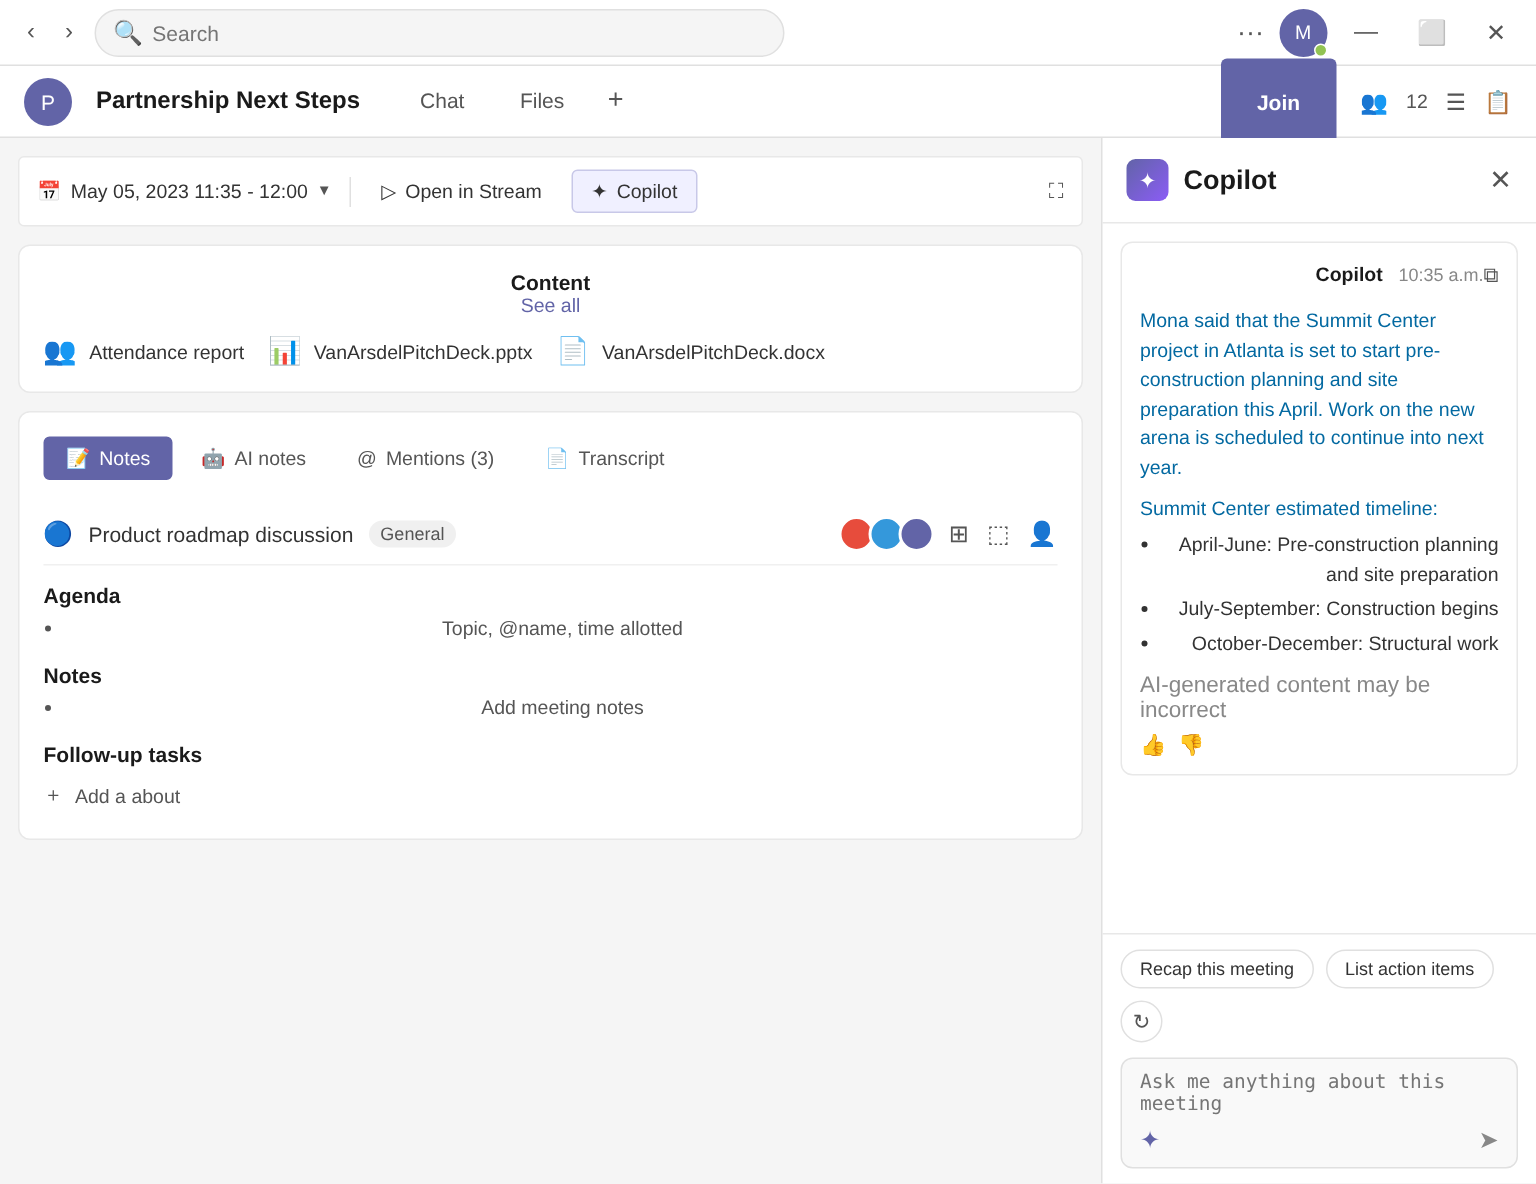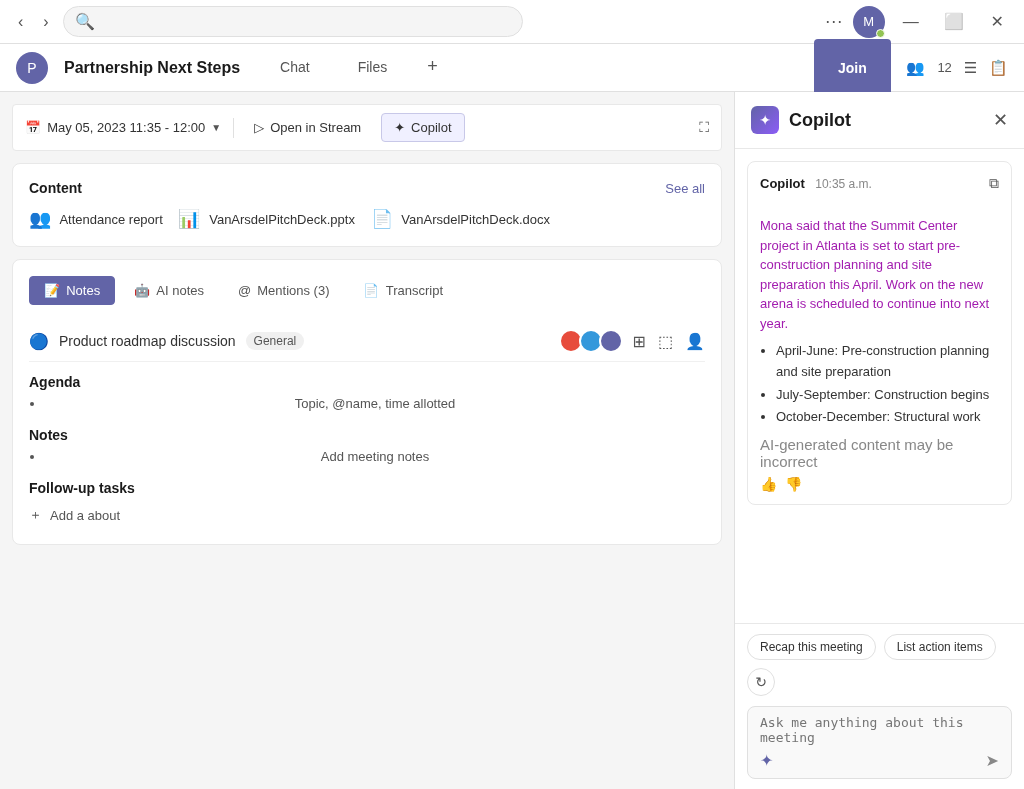--- a/index.html
+++ b/index.html
@@ -24,21 +24,21 @@
     .title-bar-btn { background: none; border: none; cursor: pointer; color: #555; font-size: 16px; padding: 4px 8px; }
 
     
     .channel-header {
       display: flex; align-items: center; background: #fff;
       padding: 0 16px; height: 48px; border-bottom: 1px solid #e0e0e0;
       gap: 16px;
     }
     .channel-icon { width: 32px; height: 32px; background: #6264a7; border-radius: 50%; display: flex; align-items: center; justify-content: center; color: #fff; font-size: 14px; }
     .channel-name { font-size: 16px; font-weight: 600; color: #1a1a1a; }
-    .channel-tabs { display: flex; gap: 16px; margin-left: 8px; }
+    .channel-tabs { display: flex; gap: 5px; margin-left: 8px; }
     .tab { padding: 0 16px; height: 48px; display: flex; align-items: center; font-size: 14px; color: #555; cursor: pointer; border-bottom: 2px solid transparent; text-decoration: none; }
     .tab.active { color: #6264a7; border-bottom: 2px solid #6264a7; font-weight: 500; }
     .tab-add { font-size: 18px; color: #555; padding: 0 8px; cursor: pointer; }
     .join-btn { margin-left: auto; background: #6264a7; color: #fff; border: none; border-radius: 4px; padding: 21px 24px; font-size: 14px; font-weight: 600; cursor: pointer; }
     .header-icons { display: flex; align-items: center; gap: 12px; color: #555; font-size: 15px; }
     .header-icon-btn { background: none; border: none; cursor: pointer; color: #555; font-size: 15px; }
 
     
     .main-layout { display: flex; height: calc(789px - 44px - 48px); }
 
@@ -53,21 +53,21 @@
     }
     .date-picker { display: flex; align-items: center; gap: 6px; font-size: 13px; color: #333; cursor: pointer; }
     .chevron-down { font-size: 10px; color: #555; }
     .toolbar-divider { width: 1px; height: 20px; background: #e0e0e0; }
     .open-in-stream-btn { display: flex; align-items: center; gap: 6px; background: none; border: none; cursor: pointer; font-size: 13px; color: #333; padding: 4px 8px; border-radius: 4px; }
     .copilot-btn { display: flex; align-items: center; gap: 6px; background: #f0f0ff; border: 1px solid #c8c8e8; border-radius: 4px; cursor: pointer; font-size: 13px; color: #333; padding: 6px 12px; }
     .expand-btn { margin-left: auto; background: none; border: none; cursor: pointer; color: #555; font-size: 14px; }
 
     
     .content-card { background: #fff; border-radius: 8px; border: 1px solid #e8e8e8; padding: 16px; margin-bottom: 12px; }
-    .content-header { display: flex; align-items: center; justify-content: space-between; margin-bottom: 12px; }
+    .content-header { display: flex; align-items: center; justify-content: space-between; margin-bottom: 12px; flex-direction: column; }
     .content-title { font-size: 14px; font-weight: 600; color: #1a1a1a; }
     .see-all { font-size: 13px; color: #6264a7; cursor: pointer; text-decoration: none; }
     .content-files { display: flex; gap: 16px; flex-wrap: wrap; }
     .file-item { display: flex; align-items: center; gap: 8px; font-size: 13px; color: #333; cursor: pointer; }
     .file-icon-attendance { color: #6264a7; font-size: 18px; }
     .file-icon-pptx { color: #c43e1c; font-size: 18px; }
     .file-icon-docx { color: #185abd; font-size: 18px; }
 
     
     .notes-card { background: #fff; border-radius: 8px; border: 1px solid #e8e8e8; padding: 16px; }
@@ -94,27 +94,27 @@
     .copilot-header { display: flex; align-items: center; padding: 14px 16px; border-bottom: 1px solid #e8e8e8; gap: 10px; }
     .copilot-logo { width: 28px; height: 28px; background: linear-gradient(135deg, #6264a7, #8b5cf6); border-radius: 6px; display: flex; align-items: center; justify-content: center; color: #fff; font-size: 14px; }
     .copilot-title { font-size: 18px; font-weight: 700; color: #1a1a1a; flex: 1; }
     .close-copilot { background: none; border: none; cursor: pointer; color: #555; font-size: 18px; }
 
     .copilot-body { flex: 1; overflow-y: auto; padding: 12px; display: flex; flex-direction: column; gap: 10px; }
 
     .show-notes-btn { background: #f0f0f0; border: 1px solid #e0e0e0; border-radius: 4px; padding: 8px 14px; font-size: 13px; color: #333; cursor: pointer; align-self: flex-end; }
 
     .copilot-message { background: #fff; border: 1px solid #e8e8e8; border-radius: 8px; padding: 12px; }
-    .copilot-message-header { display: flex; align-items: center; justify-content: space-between; margin-bottom: 24px; }
+    .copilot-message-header { display: flex; align-items: center; justify-content: flex-end; margin-bottom: 12px; }
     .copilot-sender { font-size: 13px; font-weight: 600; color: #1a1a1a; }
     .copilot-time { font-size: 12px; color: #888; }
     .copy-btn { background: none; border: none; cursor: pointer; color: #555; font-size: 14px; }
-    .copilot-text { font-size: 13px; color: #a21caf; line-height: 1.5; margin-bottom: 8px; }
+    .copilot-text { font-size: 13px; color: #0369a1; line-height: 1.5; margin-bottom: 8px; }
     .copilot-list { font-size: 13px; color: #333; padding-left: 16px; line-height: 1.6; }
-    .copilot-list li { margin-bottom: 2px; }
+    .copilot-list li { margin-bottom: 2px; text-align: right; }
     .ai-disclaimer { font-size: 15px; color: #888; margin-top: 8px; }
     .feedback-btns { display: flex; gap: 8px; margin-top: 6px; }
     .feedback-btn { background: none; border: none; cursor: pointer; color: #888; font-size: 14px; }
 
     .copilot-footer { padding: 10px 12px; border-top: 1px solid #e8e8e8; }
     .quick-actions { display: flex; gap: 8px; margin-bottom: 10px; flex-wrap: wrap; }
     .quick-action-btn { background: #fff; border: 1px solid #e0e0e0; border-radius: 16px; padding: 5px 12px; font-size: 12px; color: #333; cursor: pointer; }
     .refresh-btn { background: none; border: 1px solid #e0e0e0; border-radius: 50%; width: 28px; height: 28px; display: flex; align-items: center; justify-content: center; cursor: pointer; color: #555; font-size: 14px; }
 
     .chat-input-area { display: flex; flex-direction: column; background: #f9f9f9; border: 1px solid #e0e0e0; border-radius: 8px; padding: 8px 12px; }
@@ -129,20 +129,21 @@
     .avatar3 { background: #2ecc71; }
   </style>
 </head>
 <body>
 
 <div class="title-bar">
   <button class="nav-btn">‹</button>
   <button class="nav-btn">›</button>
   <div class="search-bar">
     <span>🔍</span>
+    <input type="text" placeholder="Search" style="">
   </div>
   <div class="title-bar-right">
     <span style="color:#555;font-size:18px;cursor:pointer;">···</span>
     <div class="avatar">
       <span>M</span>
       <div class="avatar-dot"></div>
     </div>
     <button class="title-bar-btn">—</button>
     <button class="title-bar-btn">⬜</button>
     <button class="title-bar-btn">✕</button>
@@ -282,20 +283,21 @@
 
       <div class="copilot-message">
         <div class="copilot-message-header">
           <div>
             <span class="copilot-sender">Copilot</span>
             <span class="copilot-time" style="margin-left:6px;">10:35 a.m.</span>
           </div>
           <button class="copy-btn">⧉</button>
         </div>
         <p class="copilot-text">Mona said that the Summit Center project in Atlanta is set to start pre-construction planning and site preparation this April. Work on the new arena is scheduled to continue into next year.</p>
+        <div class="copilot-text" style="margin-bottom:4px;">Summit Center estimated timeline:</div>
         <ul class="copilot-list">
           <li>April-June: Pre-construction planning and site preparation</li>
           <li>July-September: Construction begins</li>
           <li>October-December: Structural work</li>
         </ul>
         <div class="ai-disclaimer">AI-generated content may be incorrect</div>
         <div class="feedback-btns">
           <button class="feedback-btn">👍</button>
           <button class="feedback-btn">👎</button>
         </div>

